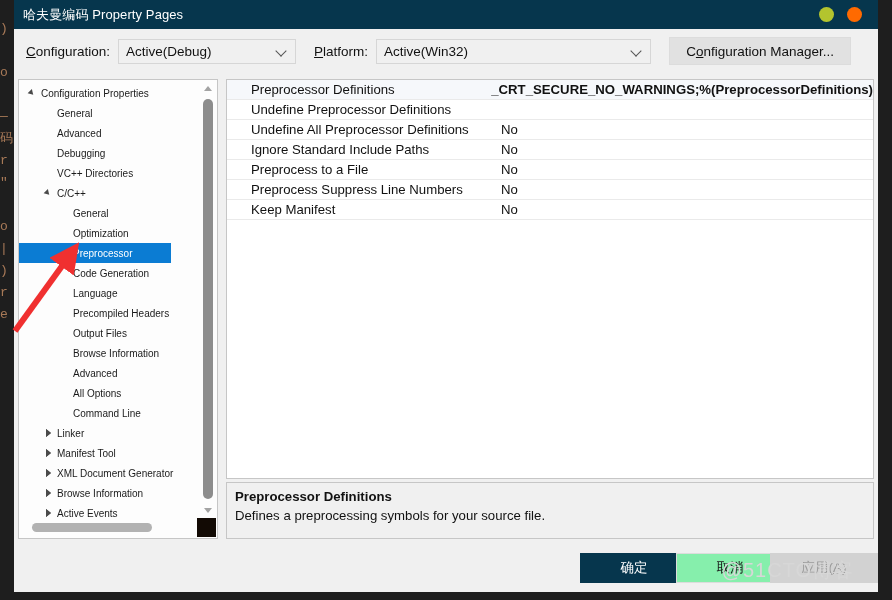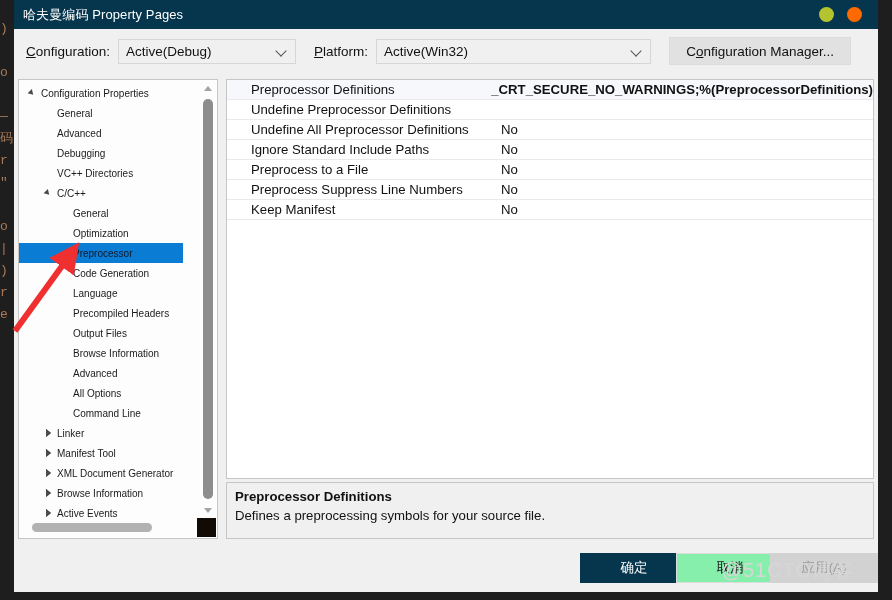--- a/index.html
+++ b/index.html
@@ -107,21 +107,21 @@
   }
   .tree-inner {
     position: absolute; left: 0; top: 3px;
     width: 180px; height: 435px;
     overflow: hidden;
   }
   .trow {
     height: 20px; display: flex; align-items: center;
     font-size: 10px; color: #1a1a1a; white-space: nowrap;
   }
-  .trow.sel { background: #0b7cd3; color: #0f172a; width: 164px; }
+  .trow.sel { background: #0b7cd3; color: #ffffff; width: 152px; }
   .tw { position: relative; width: 16px; height: 20px; flex: 0 0 16px; }
   .tw.exp::before {
     content: ""; position: absolute; left: 4px; top: 7px;
     width: 0; height: 0;
     border-left: 5px solid #4a4a4a;
     border-top: 3.5px solid transparent;
     border-bottom: 3.5px solid transparent;
     transform: rotate(45deg);
   }
   .tw.col::before {

